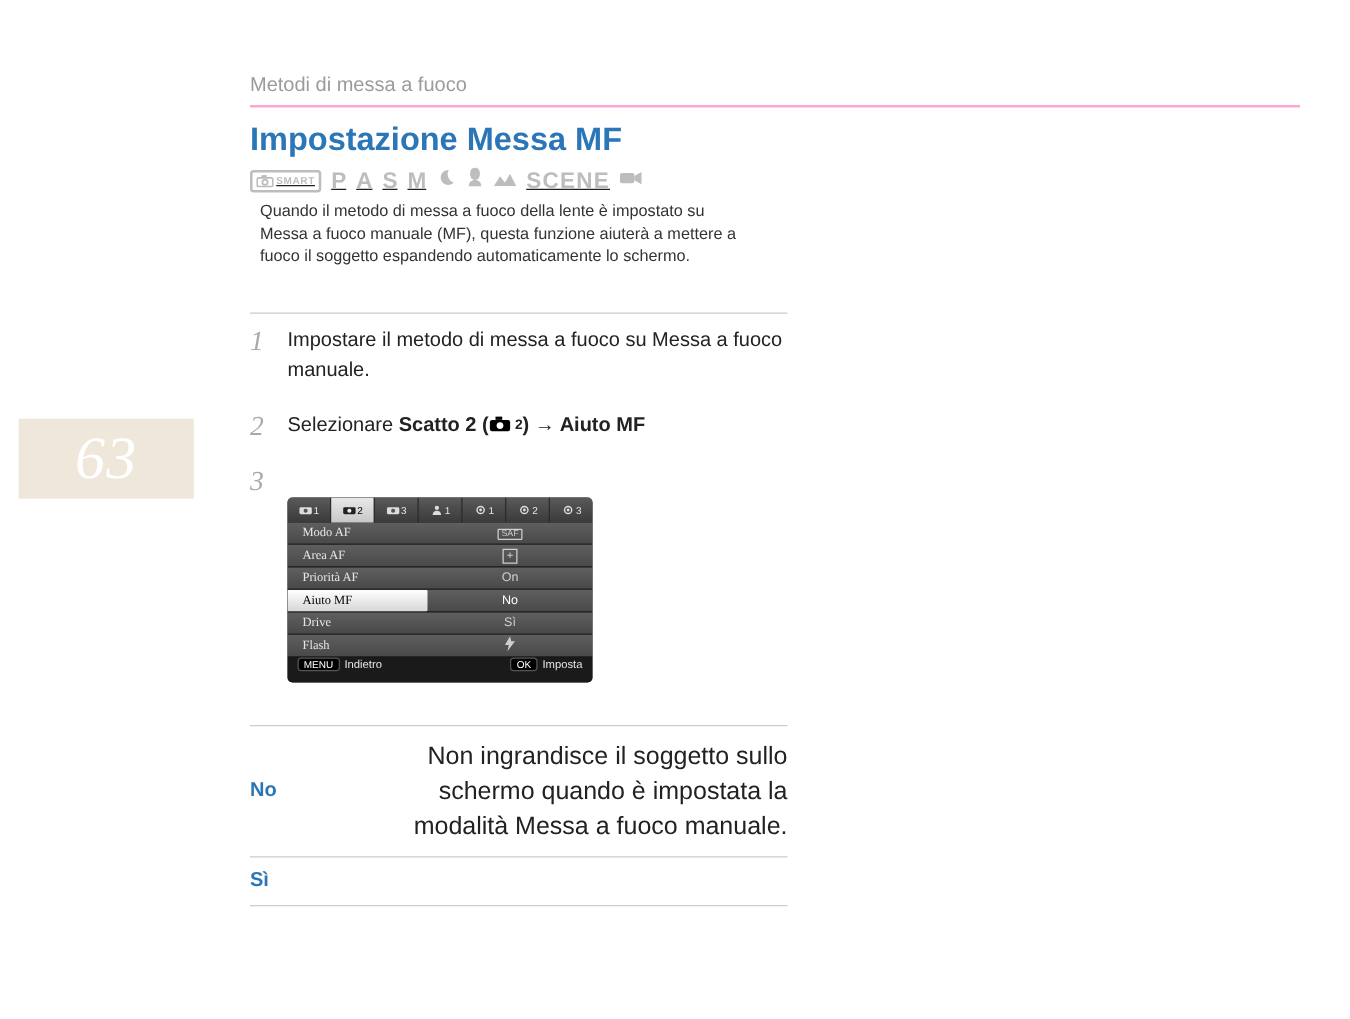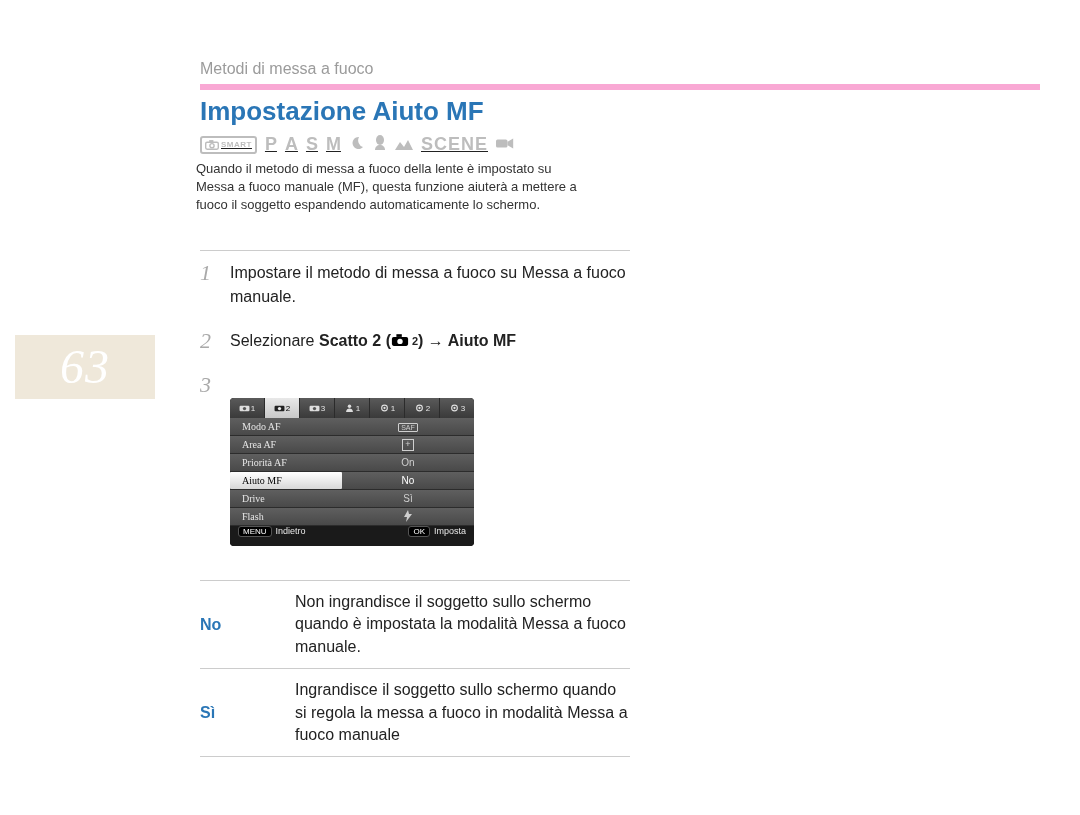--- a/index.html
+++ b/index.html
@@ -30,21 +30,21 @@
     line-height: 64px;
     text-align: center;
     font-weight: 400;
     letter-spacing: 1px;
   }
   .header-line {
     position: absolute;
     left: 200px;
     right: 40px;
     top: 60px;
-    border-bottom: 6px solid #f9a8d4;
+    border-bottom: 2px solid #f9a8d4;
     padding-bottom: 6px;
     font-size: 16px;
     color: #9b9b9b;
     font-weight: 300;
   }
   .section-title {
     position: absolute;
     left: 200px;
     top: 96px;
     font-size: 26px;
@@ -72,21 +72,21 @@
     border-radius: 3px;
     height: 14px;
     padding: 0 3px;
   }
   .smart-icon .camsvg { width: 14px; height: 10px; }
   .smart-icon .smart-text { font-size: 8px; margin-left: 2px; color:#bdbdbd; font-weight:700; letter-spacing:0.5px;}
   .mode-scene { font-size: 18px; font-family: "Arial Narrow", Arial; letter-spacing: 1px;}
   .camsvg2 { width: 18px; height: 13px; }
   .intro {
     position: absolute;
-    left: 196px;
+    left: 208px;
     top: 160px;
     width: 390px;
     font-size: 13px;
     line-height: 1.4;
     color: #333;
   }
   .steps {
     position: absolute;
     left: 200px;
     top: 250px;
@@ -211,34 +211,35 @@
   .opt-key {
     width: 95px;
     color: #2a76b6;
     font-weight: 700;
     font-size: 16px;
     display: flex;
     align-items: center;
   }
   .opt-desc {
     flex: 1;
-    font-size: 16px;
+    font-size: 20px;
     line-height: 1.4;
+    text-align: right;
   }
 </style>
 </head>
 <body>
 
 <div class="page">
 
   <div class="pagenum">63</div>
 
   <div class="header-line">Metodi di messa a fuoco</div>
 
-  <div class="section-title">Impostazione Aiuto MF</div>
+  <div class="section-title">Impostazione Messa MF</div>
 
   <div class="mode-row">
     <span class="smart-icon">
       <svg class="camsvg" viewBox="0 0 20 14">
           <rect x="1" y="3" width="18" height="10" rx="2" fill="none" stroke="#bdbdbd" stroke-width="2"></rect>
           <circle cx="10" cy="8" r="3" fill="none" stroke="#bdbdbd" stroke-width="2"></circle>
           <rect x="6" y="0" width="6" height="3" fill="#bdbdbd"></rect>
         </svg>
       <span class="smart-text">SMART</span>
     </span>
@@ -383,17 +384,16 @@
     </div>
   </div>
 
   <div class="opt-table">
     <div class="opt-row">
       <div class="opt-key">No</div>
       <div class="opt-desc">Non ingrandisce il soggetto sullo schermo quando è impostata la modalità Messa a fuoco manuale.</div>
     </div>
     <div class="opt-row">
       <div class="opt-key">Sì</div>
-      <div class="opt-desc">Ingrandisce il soggetto sullo schermo quando si regola la messa a fuoco in modalità Messa a fuoco manuale</div>
     </div>
   </div>
 
 </div>
 
 </body></html>

